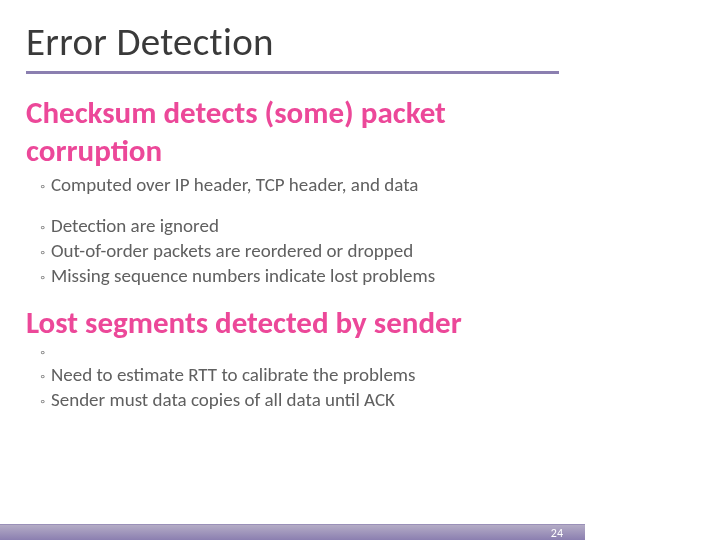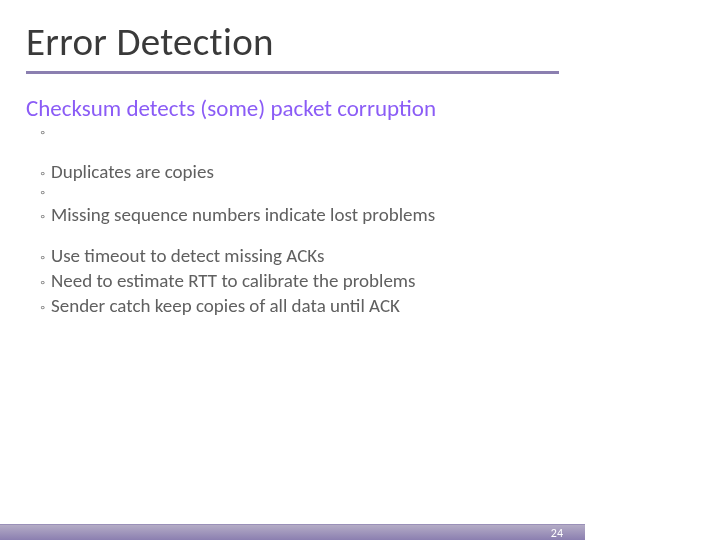--- a/index.html
+++ b/index.html
@@ -17,23 +17,23 @@
     letter-spacing: 0.3px;
     margin-bottom: 6px;
   }
   .title-rule {
     height: 3px;
     background: #8b7fb0;
     margin-bottom: 20px;
     width: 100%;
   }
   .section-head {
-    font-size: 23px;
-    font-weight: 400;
-    color: #8b5cf6;
+    font-size: 31px;
+    font-weight: 700;
+    color: #ec4899;
     margin-top: 4px;
     margin-bottom: 2px;
     line-height: 1.22;
   }
   .bullet-block {
     margin-bottom: 16px;
   }
   .sub {
     font-size: 19px;
     font-weight: 400;
@@ -70,48 +70,50 @@
 <body>
 
 <div class="slide">
   <div class="title">Error Detection</div>
   <div class="title-rule"></div>
 
   <div class="bullet-block">
     <div class="section-head">Checksum detects (some) packet corruption</div>
     <div class="sub">
       <span class="ring">◦</span>
+      <span>Computed over IP header, TCP header, and data</span>
     </div>
   </div>
 
   <div class="bullet-block">
     <div class="sub">
       <span class="ring">◦</span>
-      <span>Duplicates are copies</span>
+      <span>Detection are ignored</span>
     </div>
     <div class="sub">
       <span class="ring">◦</span>
+      <span>Out-of-order packets are reordered or dropped</span>
     </div>
     <div class="sub">
       <span class="ring">◦</span>
       <span>Missing sequence numbers indicate lost problems</span>
     </div>
   </div>
 
   <div class="bullet-block">
+    <div class="section-head">Lost segments detected by sender</div>
     <div class="sub">
       <span class="ring">◦</span>
-      <span>Use timeout to detect missing ACKs</span>
     </div>
     <div class="sub">
       <span class="ring">◦</span>
       <span>Need to estimate RTT to calibrate the problems</span>
     </div>
     <div class="sub">
       <span class="ring">◦</span>
-      <span>Sender catch keep copies of all data until ACK</span>
+      <span>Sender must data copies of all data until ACK</span>
     </div>
   </div>
 
   <div class="footer-bar">
     <span class="page">24</span>
   </div>
 </div>
 
 </body></html>

